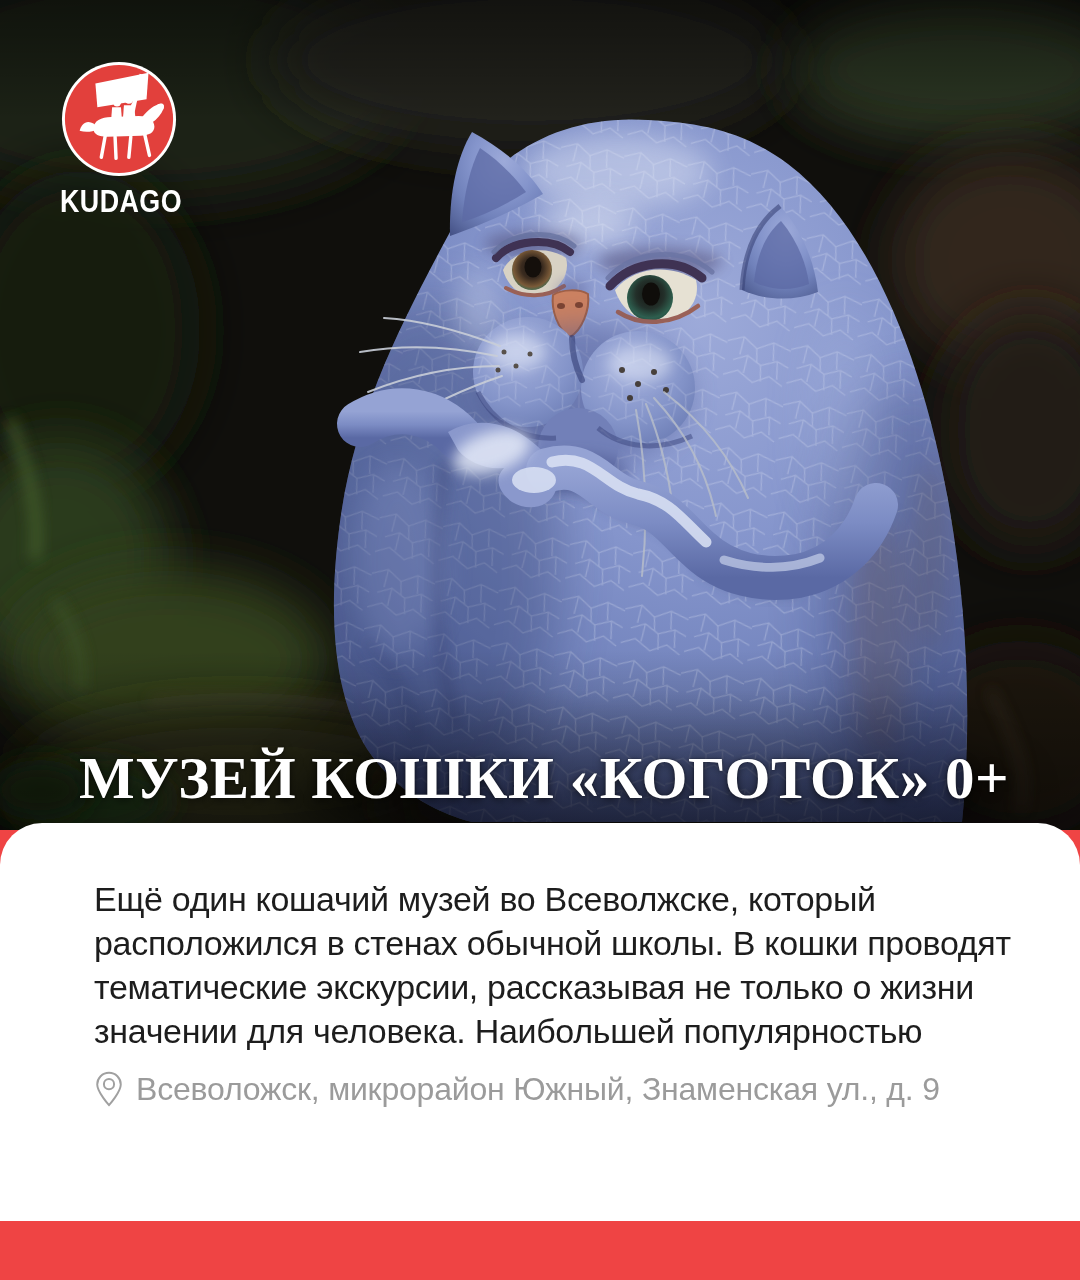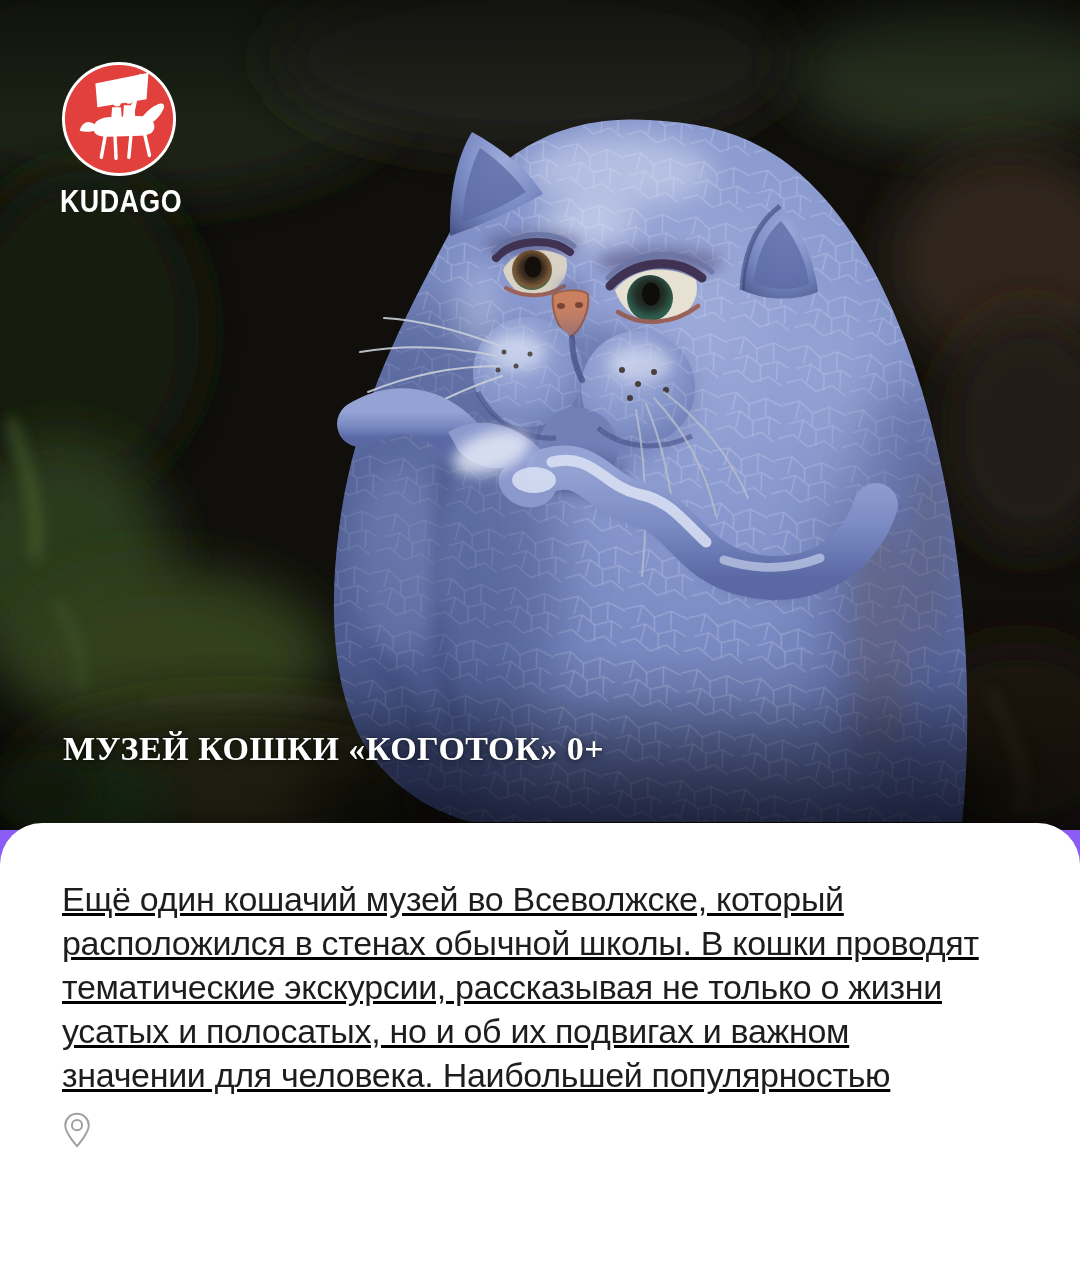--- a/index.html
+++ b/index.html
@@ -1,30 +1,30 @@
 <!DOCTYPE html>
 <html><head>
 <meta charset="utf-8">
 <style>
   html,body{margin:0;padding:0;background:#000;}
-  .frame{position:relative;width:1080px;height:1280px;overflow:hidden;background:#8b5cf6;
+  .frame{position:relative;width:1080px;height:1280px;overflow:hidden;background:#ef4444;
          font-family:"Liberation Sans",sans-serif;}
   .photo{position:absolute;top:0;left:0;width:1080px;height:830px;}
   .photo-svg{position:absolute;top:0;left:0;display:block;}
   .logo-block{position:absolute;top:60px;left:60px;width:200px;}
   .logo-badge{display:block;}
   .wordmark{margin-top:7px;color:#ffffff;font-weight:700;font-size:32px;line-height:1;
             letter-spacing:0.5px;transform:scaleX(0.84);transform-origin:left center;
             font-family:"Liberation Sans",sans-serif;}
-  .photo-title{position:absolute;left:62px;top:729px;margin:1px;color:#ffffff;
-               font-family:"Liberation Serif",serif;font-weight:700;font-size:34px;line-height:1.1;
+  .photo-title{position:absolute;left:62px;top:729px;margin:17px;color:#ffffff;
+               font-family:"Liberation Serif",serif;font-weight:700;font-size:59px;line-height:1.1;
                letter-spacing:0.5px;white-space:nowrap;
                text-shadow:0 2px 8px rgba(0,0,0,0.6),0 0 2px rgba(0,0,0,0.45);}
-  .card{position:absolute;left:0;top:823px;width:1080px;height:457px;background:#ffffff;
-        border-radius:42px 42px 0 0;box-sizing:border-box;padding:54px 62px 0 62px;text-decoration:underline;}
+  .card{position:absolute;left:0;top:823px;width:1080px;height:398px;background:#ffffff;
+        border-radius:42px 42px 0 0;box-sizing:border-box;padding:54px 62px 0 94px;}
   .desc-line{font-size:34px;line-height:44px;color:#1d1d1d;letter-spacing:-0.3px;white-space:nowrap;}
   .loc-row{display:flex;align-items:center;gap:12px;margin-top:14px;color:#9b9b9b;}
   .loc-text{font-size:32px;line-height:44px;letter-spacing:-0.2px;white-space:nowrap;}
   .pin{flex:0 0 auto;display:block;}
 </style>
 </head>
 <body>
 
 <div class="frame">
 
@@ -266,23 +266,23 @@
     </div>
 
     <h1 class="photo-title">МУЗЕЙ КОШКИ «КОГОТОК» 0+</h1>
   </div>
 
   <div class="card">
     <div>
       <div class="desc-line">Ещё один кошачий музей во Всеволжске, который</div>
       <div class="desc-line">расположился в стенах обычной школы. В кошки проводят</div>
       <div class="desc-line">тематические экскурсии, рассказывая не только о жизни</div>
-      <div class="desc-line">усатых и полосатых, но и об их подвигах и важном</div>
       <div class="desc-line">значении для человека. Наибольшей популярностью</div>
     </div>
     <div class="loc-row">
       <svg class="pin" width="30" height="38" viewBox="0 0 26 32" aria-hidden="true">
         <path d="M13 2 C7.2 2 2.8 6.6 2.8 12.1 C2.8 18.6 13 30 13 30 C13 30 23.2 18.6 23.2 12.1 C23.2 6.6 18.8 2 13 2 Z" fill="none" stroke="#a0a0a0" stroke-width="1.7"></path>
         <circle cx="13" cy="11.8" r="4.4" fill="none" stroke="#a0a0a0" stroke-width="1.7"></circle>
       </svg>
+      <span class="loc-text">Всеволожск, микрорайон Южный, Знаменская ул., д. 9</span>
     </div>
   </div>
 </div>
 
 </body></html>

